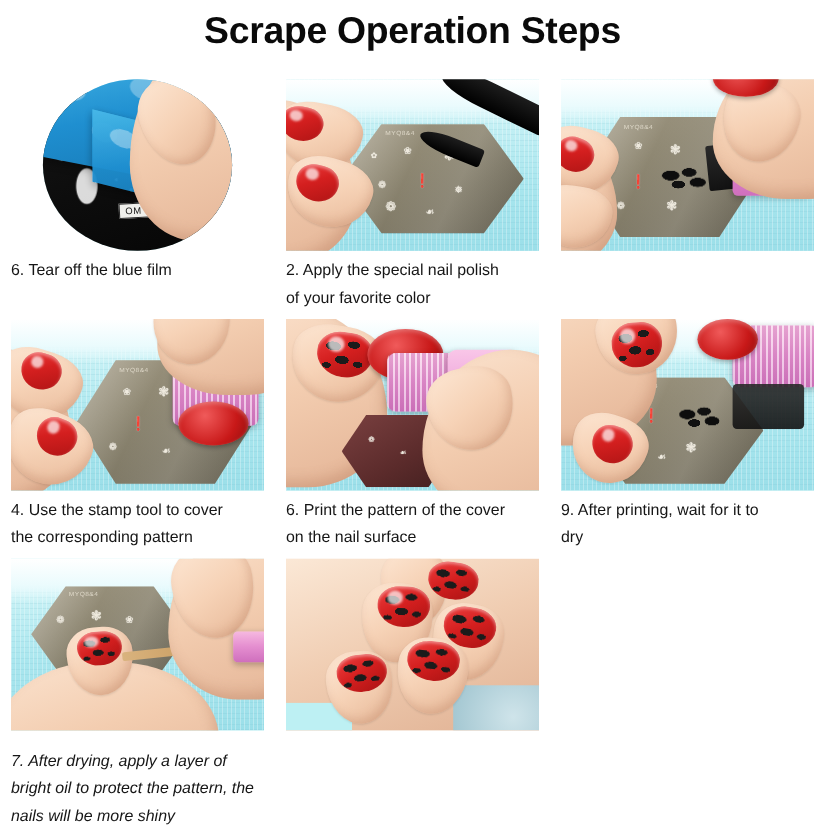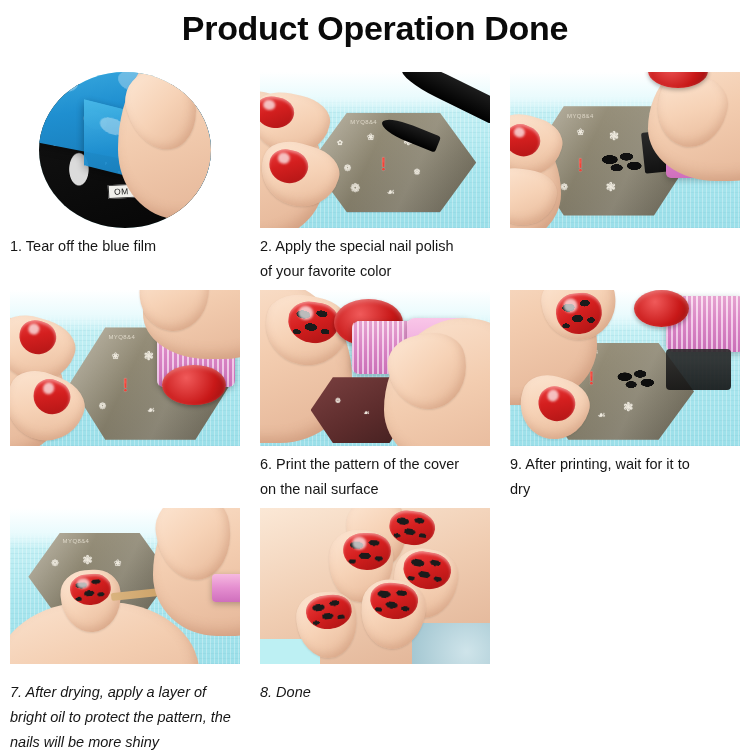--- a/index.html
+++ b/index.html
@@ -219,21 +219,21 @@
     letter-spacing:.5px;
     padding:1px 5px;
     border:1px solid #2a2a2a;
     font-family:"Liberation Sans", sans-serif;
     transform: rotate(-3deg);
   }
 </style>
 </head>
 <body>
 
-<div class="page-title">Product Operation Done</div>
+<div class="page-title">Scrape Operation Steps</div>
 
 <div class="steps-grid">
 
   <div class="step-row row-1">
 
     <div class="step-cell">
       <div class="photo-wrap">
         <div class="photo round">
           <div class="black-plate" style="left:-6%;top:8%;width:112%;height:94%;">
             <div class="filigree"></div>
@@ -242,21 +242,21 @@
             <div class="swirl"></div>
           </div>
           <div class="film" style="left:26%;top:30%;width:92%;height:42%;transform:skewY(14deg);opacity:.96;">
             <div class="swirl"></div>
           </div>
           <div class="code-tag" style="left:40%;top:72%;">OM -17</div>
           <div class="hand" style="right:-24%;top:-18%;width:78%;height:112%;"></div>
           <div class="finger" style="right:8%;top:-2%;width:40%;height:52%;transform:rotate(-16deg);"></div>
         </div>
       </div>
-      <div class="caption">1. Tear off the blue film</div>
+      <div class="caption">6. Tear off the blue film</div>
     </div>
 
     <div class="step-cell">
       <div class="photo-wrap">
         <div class="photo">
           <div class="mat tex"></div>
           <div class="mat-top-white"></div>
 
           <div class="plate" style="left:22%;top:26%;width:72%;height:64%;">
             <div class="gloss"></div>
@@ -361,20 +361,22 @@
           <div class="finger" style="left:-6%;top:18%;width:34%;height:40%;transform:rotate(18deg);"></div>
           <div class="nail" style="left:4%;top:20%;width:16%;height:21%;transform:rotate(18deg);">
               <span class="shine"></span>
             </div>
           <div class="finger" style="left:-2%;top:54%;width:34%;height:42%;transform:rotate(22deg);"></div>
           <div class="nail" style="left:10%;top:58%;width:16%;height:22%;transform:rotate(22deg);">
               <span class="shine"></span>
             </div>
         </div>
       </div>
+      <div class="caption">4. Use the stamp tool to cover
+the corresponding pattern</div>
     </div>
 
     <div class="step-cell">
       <div class="photo-wrap">
         <div class="photo">
           <div class="mat tex"></div>
           <div class="mat-top-white"></div>
 
           <div class="hand" style="left:-30%;top:-6%;width:70%;height:104%;"></div>
           <div class="finger" style="left:2%;top:4%;width:36%;height:44%;transform:rotate(10deg);"></div>
@@ -503,19 +505,18 @@
           <div class="finger" style="left:58%;top:26%;width:28%;height:44%;transform:rotate(10deg);"></div>
           <div class="nail patterned" style="left:62%;top:28%;width:21%;height:24%;transform:rotate(10deg);"></div>
 
           <div class="finger" style="left:44%;top:46%;width:28%;height:44%;transform:rotate(6deg);"></div>
           <div class="nail patterned" style="left:48%;top:48%;width:21%;height:23%;transform:rotate(6deg);"></div>
 
           <div class="finger" style="left:16%;top:54%;width:26%;height:42%;transform:rotate(-6deg);"></div>
           <div class="nail patterned" style="left:20%;top:56%;width:20%;height:22%;transform:rotate(-6deg);"></div>
         </div>
       </div>
-      <div class="caption">8. Done</div>
     </div>
 
     <div class="step-cell"></div>
   </div>
 
 </div>
 
 </body></html>

